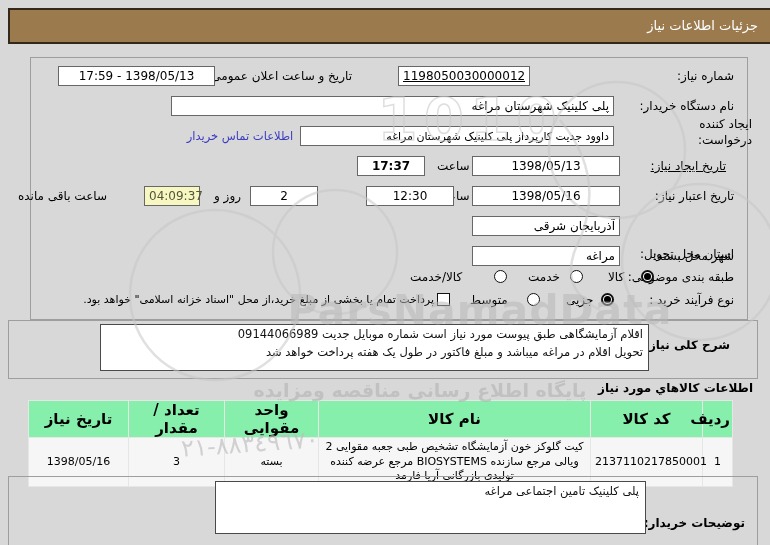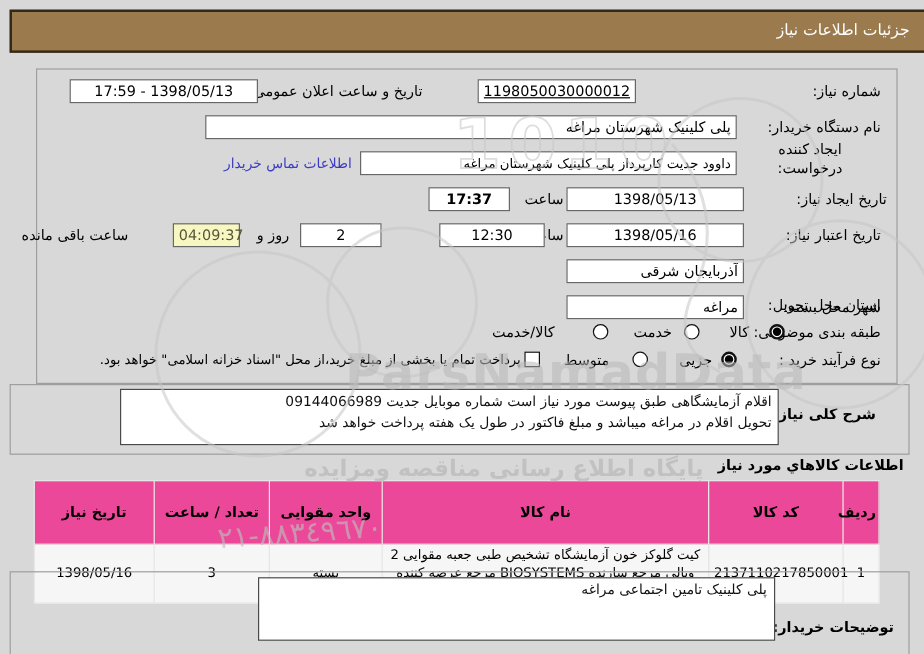--- a/index.html
+++ b/index.html
@@ -31,22 +31,22 @@
   .checkbox{position:absolute;width:13px;height:13px;box-sizing:border-box;background:#fff;
          border:1px solid #111;}
   .descbox{position:absolute;left:100px;top:324px;width:549px;height:47px;background:#fff;
          border:1px solid #4a4a4a;font-size:11.5px;line-height:1.55;padding:1px 5px;
          box-sizing:border-box;text-align:right;white-space:pre-line;overflow:hidden;}
   .notesbox{position:absolute;left:215px;top:481px;width:431px;height:53px;background:#fff;
          border:1px solid #4a4a4a;font-size:11.5px;padding:2px 6px;box-sizing:border-box;
          text-align:right;overflow:hidden;}
   table.tbl{position:absolute;left:28px;top:400px;width:704px;border-collapse:collapse;
          direction:rtl;table-layout:fixed;}
-  .tbl th{background:#ec4899;border:1px solid #e6e6e6;font-size:12px;font-weight:bold;
-         height:26px;padding:13px 2px;color:#000;}
+  .tbl th{background:#86efac;border:1px solid #e6e6e6;font-size:15px;font-weight:bold;
+         height:26px;padding:0 2px;color:#000;}
   .tbl td{background:#f6f6f6;border:1px solid #e6e6e6;font-size:11px;text-align:center;
          vertical-align:middle;height:46px;padding:1px 4px;line-height:1.35;color:#000;}
   .wm{position:absolute;left:0;top:0;width:770px;height:545px;pointer-events:none;z-index:6;}
   .content{position:relative;z-index:1;}
 </style>
 </head>
 <body>
 
 <div class="page">
 
@@ -71,25 +71,25 @@
     <div class="abs panel gbox"></div>
 
     <div class="lbl" style="right:36px;top:69px;">شماره نیاز:</div>
     <input class="fld ctr ltr" style="left: 398px; top: 66px; width: 132px; text-decoration: underline;" readonly="" value="1198050030000012">
     <div class="lbl" style="right:418px;top:69px;">تاریخ و ساعت اعلان عمومی:</div>
     <input class="fld ctr ltr" style="left: 58px; top: 66px; width: 157px;" readonly="" value="17:59 - 1398/05/13">
 
     <div class="lbl" style="right:36px;top:99px;">نام دستگاه خریدار:</div>
     <input class="fld rgt" style="left: 171px; top: 96px; width: 443px;" readonly="" value="پلی کلینیک شهرستان مراغه">
 
-    <div class="lbl lbl2" style="right:51px;top:117px;width:88px;text-align:center;">ایجاد کننده درخواست:</div>
+    <div class="lbl lbl2" style="right:18px;top:117px;width:88px;">ایجاد کننده درخواست:</div>
     <input class="fld rgt" style="left: 300px; top: 126px; width: 314px; font-size: 11px;" readonly="" value="داوود جدیت کارپرداز پلی کلینیک شهرستان مراغه">
     <div class="link" style="left:183px;top:129px;width:114px;text-align:center;font-size:11.5px;">اطلاعات تماس خریدار</div>
 
-    <div class="lbl" style="right:31px;top:159px;">تاریخ ایجاد نیاز:</div>
+    <div class="lbl" style="right:44px;top:159px;text-decoration:underline;">تاریخ ایجاد نیاز:</div>
     <input class="fld ctr ltr" style="left: 472px; top: 156px; width: 148px;" readonly="" value="1398/05/13">
     <div class="lbl" style="left:437px;top:159px;">ساعت</div>
     <input class="fld ctr ltr" style="left: 357px; top: 156px; width: 68px; font-weight: bold;" readonly="" value="17:37">
 
     <div class="lbl" style="right:36px;top:189px;">تاریخ اعتبار نیاز:</div>
     <input class="fld ctr ltr" style="left: 472px; top: 186px; width: 148px;" readonly="" value="1398/05/16">
     <div class="lbl" style="left:437px;top:189px;">ساعت</div>
     <input class="fld ctr ltr" style="left: 366px; top: 186px; width: 88px;" readonly="" value="12:30">
     <input class="fld ctr" style="left: 250px; top: 186px; width: 68px;" readonly="" value="2">
     <div class="lbl" style="left:214px;top:189px;">روز و</div>
@@ -132,21 +132,21 @@
         <col style="width:94px">
           <col style="width:96px">
           <col style="width:100px">
       </colgroup>
       <thead>
         <tr>
           <th>ردیف</th>
           <th>کد کالا</th>
           <th>نام کالا</th>
           <th>واحد مقوایی</th>
-          <th>تعداد / ساعت</th>
+          <th>تعداد / مقدار</th>
           <th>تاریخ نیاز</th>
         </tr>
       </thead>
       <tbody>
         <tr>
           <td>1</td>
           <td class="ltr">2137110217850001</td>
           <td>کیت گلوکز خون آزمایشگاه تشخیص طبی جعبه مقوایی 2 ویالی مرجع سازنده BIOSYSTEMS مرجع عرضه کننده تولیدی بازرگانی آریا فارمد</td>
           <td>بسته</td>
           <td>3</td>

